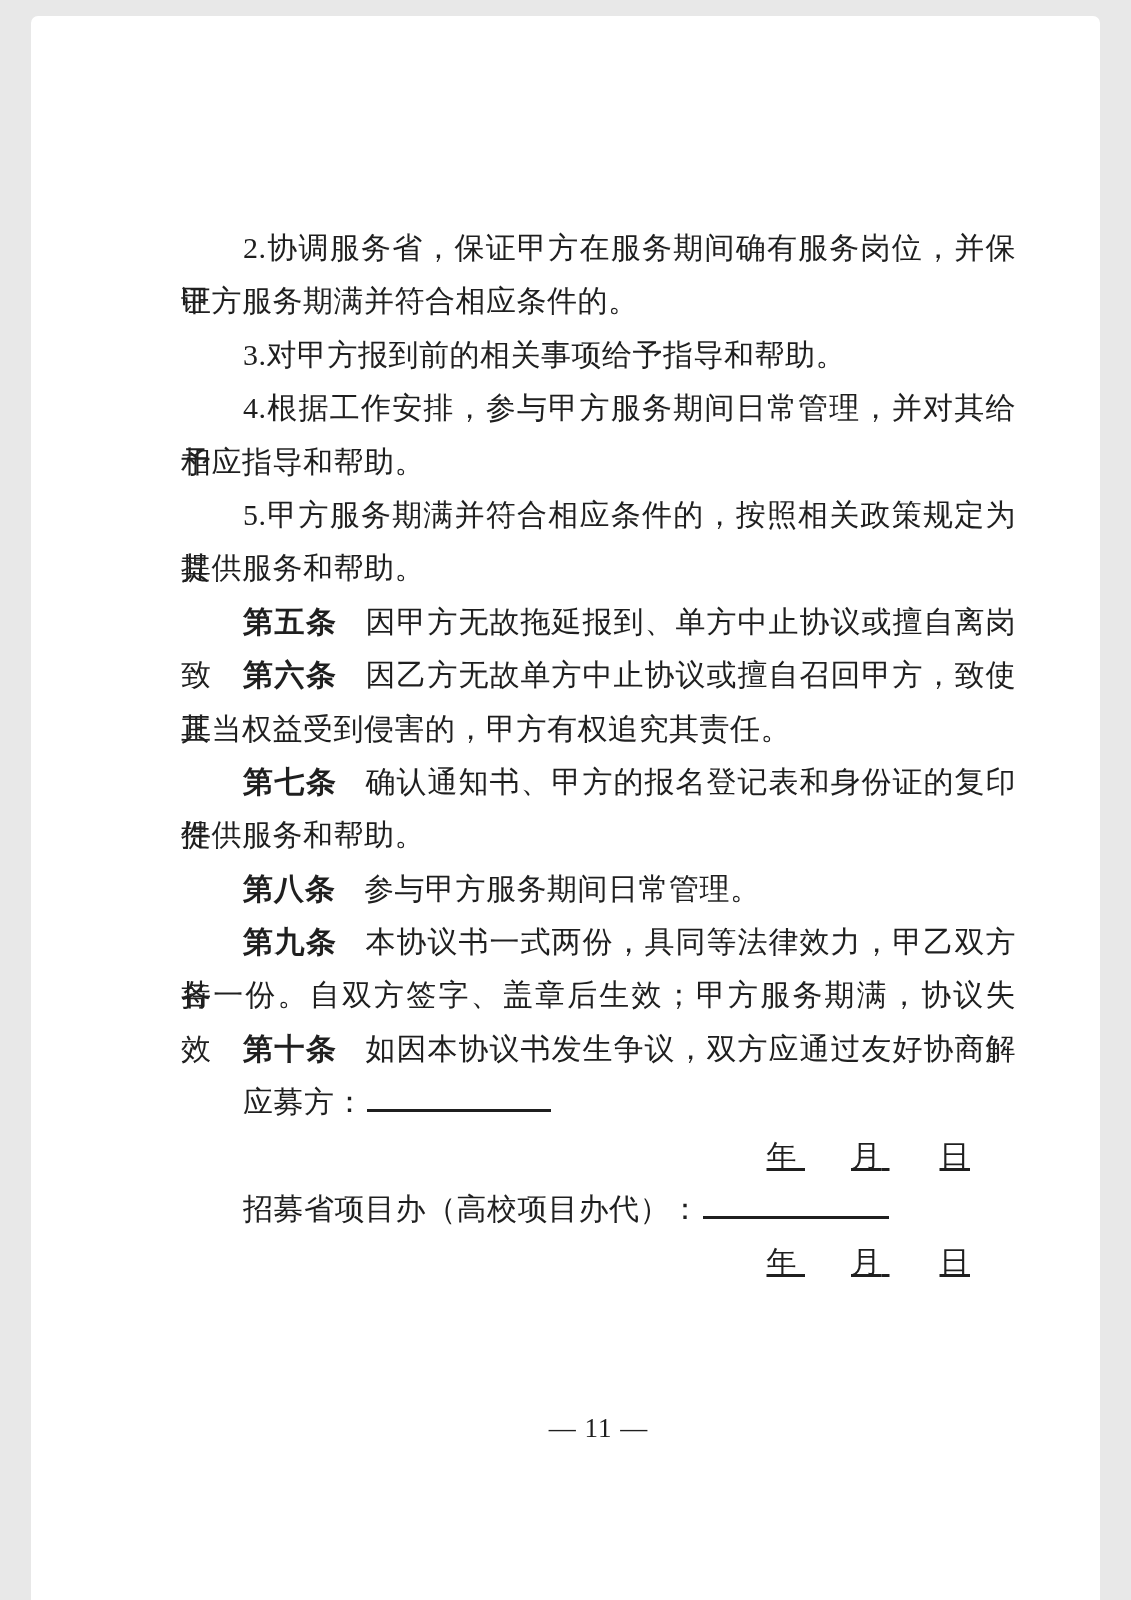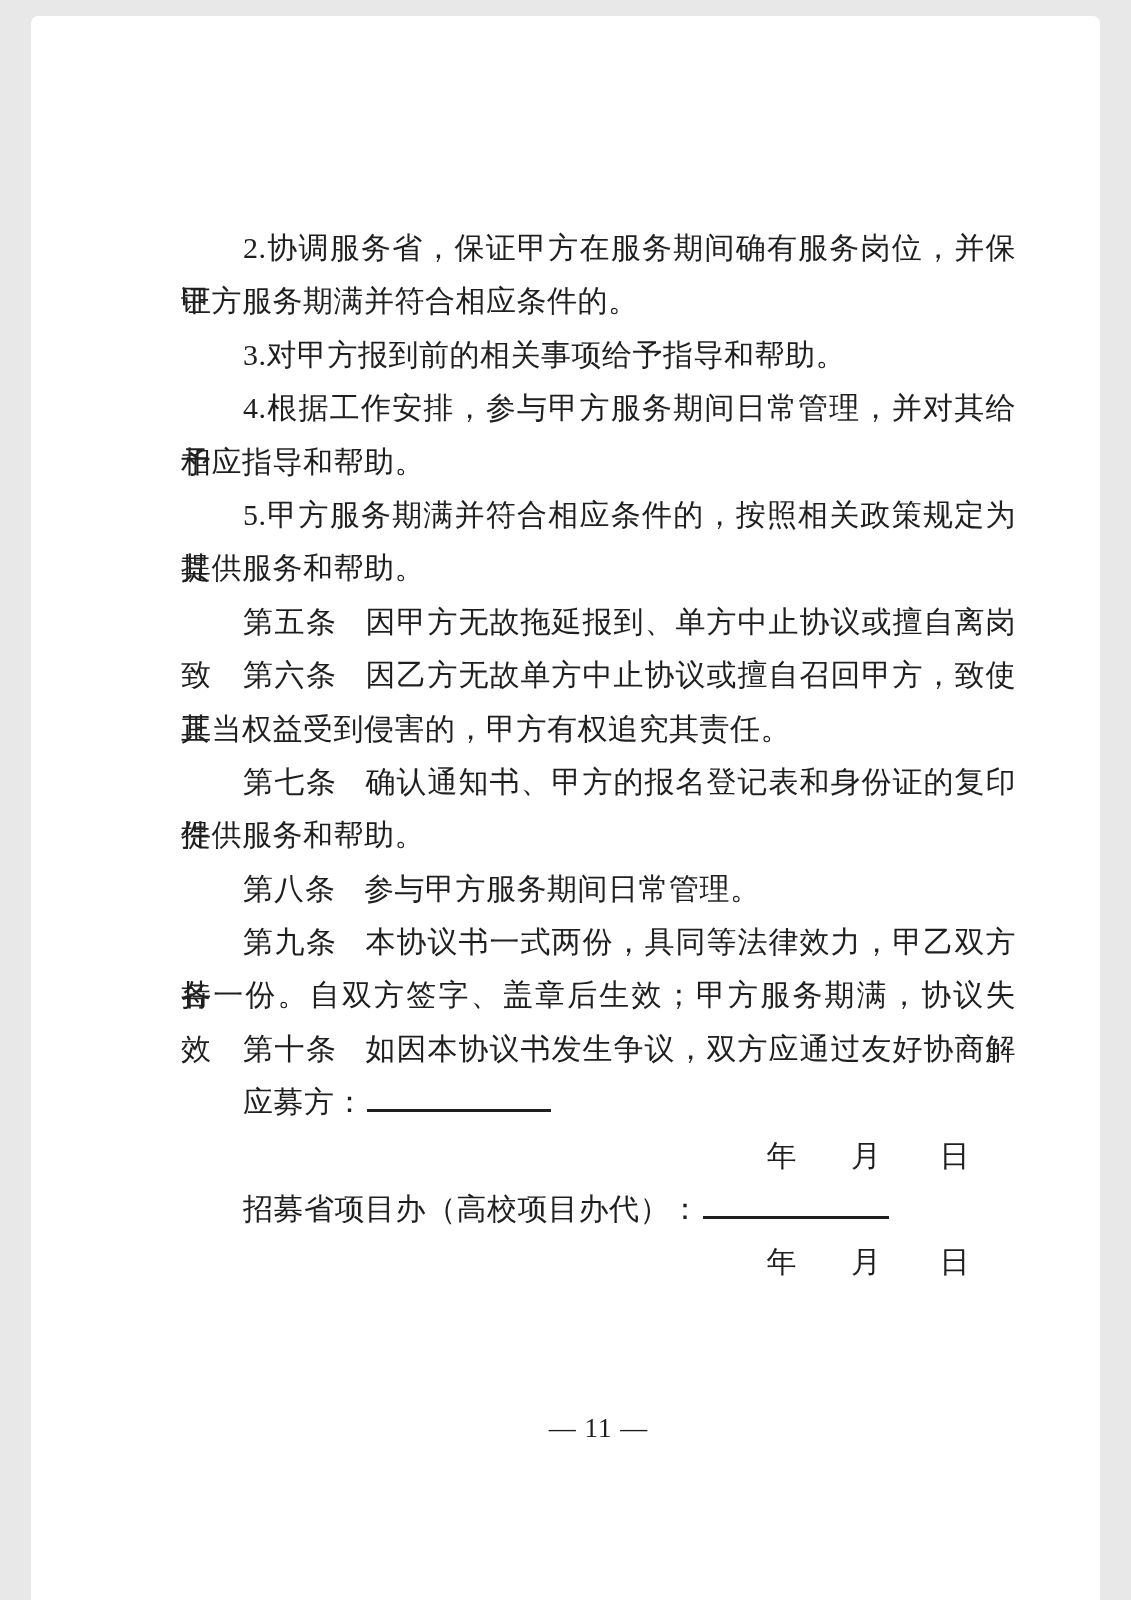--- a/index.html
+++ b/index.html
@@ -34,36 +34,37 @@
   }
   .line.indent { text-indent: 62px; }
   .line.stretch {
     white-space: normal;
     text-align: justify;
     text-align-last: justify;
     text-justify: inter-ideograph;
   }
   .hei {
     font-family: "Liberation Sans", "DejaVu Sans", sans-serif;
-    font-weight: 400;
+    font-weight: 700;
     margin-right: 28px;
     letter-spacing: 1px;
   }
   .blank {
     display: inline-block;
     height: 0;
     border-bottom: 3px solid var(--ink, #1f1f1f);
     vertical-align: baseline;
     margin-left: 2px;
   }
   .blank-applicant { width: 184px; }
   .blank-recruiter { width: 186px; }
   .date-line {
     text-align: right;
     padding-right: 46px;
+    text-decoration: underline;
   }
   .date-line .dm { margin-left: 46px; }
   .date-line .dd { margin-left: 50px; }
   .page-number {
     position: absolute;
     top: 1386px;
     left: 150px;
     width: 835px;
     height: 53px;
     line-height: 53px;

